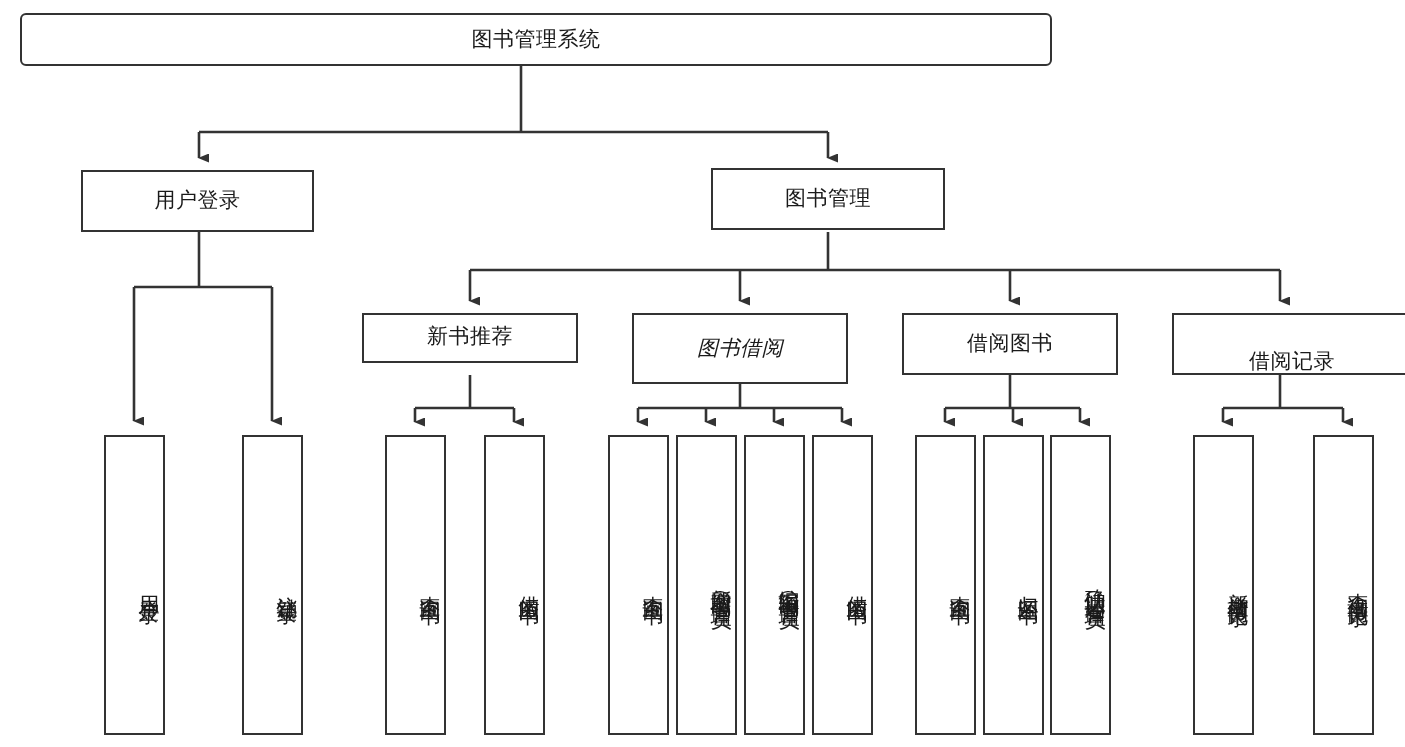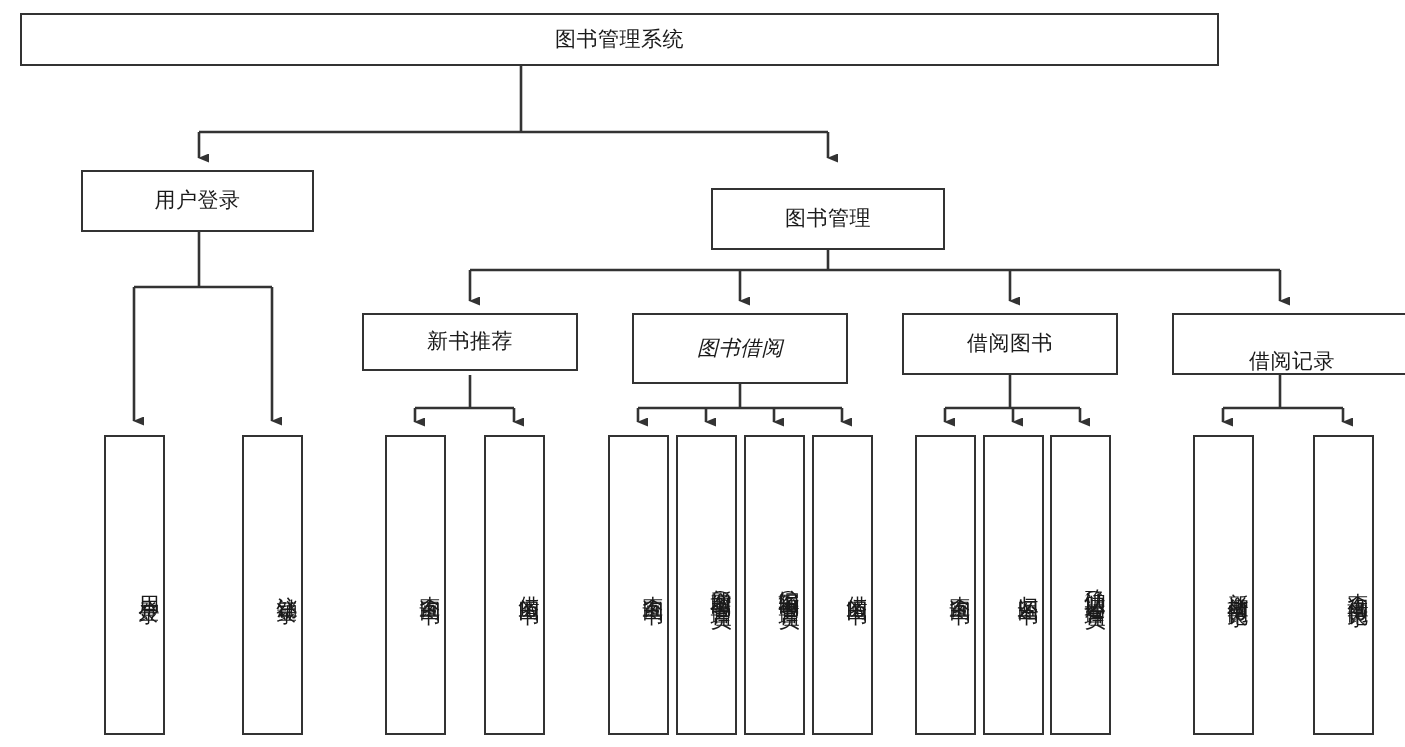--- a/index.html
+++ b/index.html
@@ -119,32 +119,32 @@
       <path d="M1013,408 L1013,422" marker-end="url(#arrow)"></path>
       <path d="M1080,408 L1080,422" marker-end="url(#arrow)"></path>
 
       <path d="M1280,375 L1280,408"></path>
       <path d="M1223,408 L1343,408"></path>
       <path d="M1223,408 L1223,422" marker-end="url(#arrow)"></path>
       <path d="M1343,408 L1343,422" marker-end="url(#arrow)"></path>
     </g>
   </svg>
 
-  <div class="node horiz" style="left:20px; top:13px; width:1199px; height:53px;">
+  <div class="node horiz" style="left:20px; top:13px; width:1032px; height:53px;border-radius:6px;">
     <span class="node-label">图书管理系统</span>
   </div>
 
   <div class="node horiz" style="left:81px; top:170px; width:233px; height:62px;">
     <span class="node-label">用户登录</span>
   </div>
-  <div class="node horiz" style="left:711px; top:188px; width:234px; height:62px;">
+  <div class="node horiz" style="left:711px; top:168px; width:234px; height:62px;">
     <span class="node-label">图书管理</span>
   </div>
 
-  <div class="node horiz" style="left:362px; top:313px; width:216px; height:58px;">
+  <div class="node horiz" style="left:362px; top:313px; width:216px; height:50px;font-family:Liberation Mono, monospace;">
     <span class="node-label">新书推荐</span>
   </div>
   <div class="node horiz" style="left:632px; top:313px; width:216px; height:71px;font-style:italic;">
     <span class="node-label">图书借阅</span>
   </div>
   <div class="node horiz" style="left:902px; top:313px; width:216px; height:62px;">
     <span class="node-label">借阅图书</span>
   </div>
   <div class="node horiz" style="left:1172px; top:313px; width:240px; height:62px;align-items:flex-end;">
     <span class="node-label">借阅记录</span>

